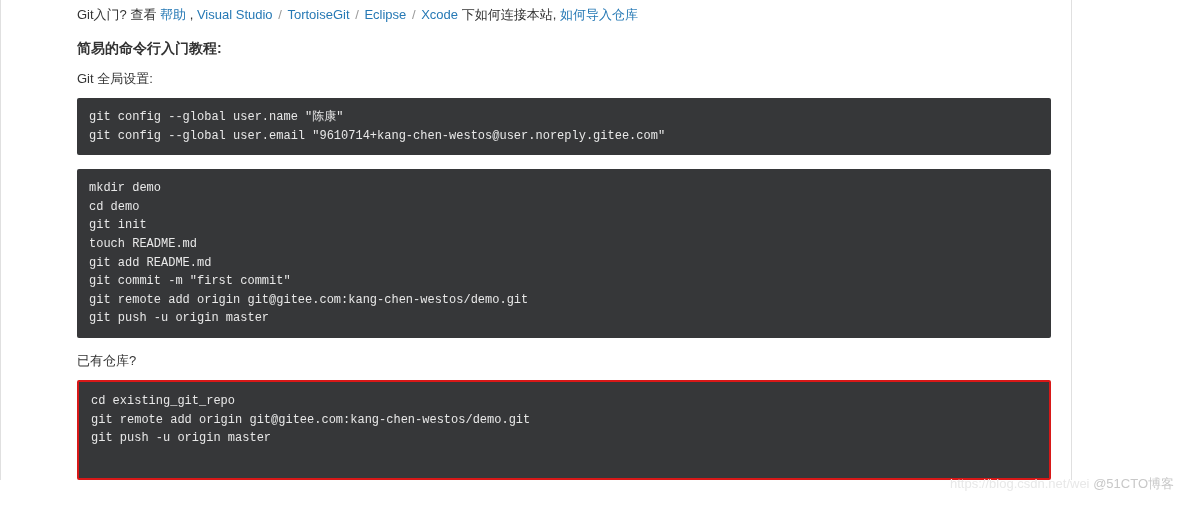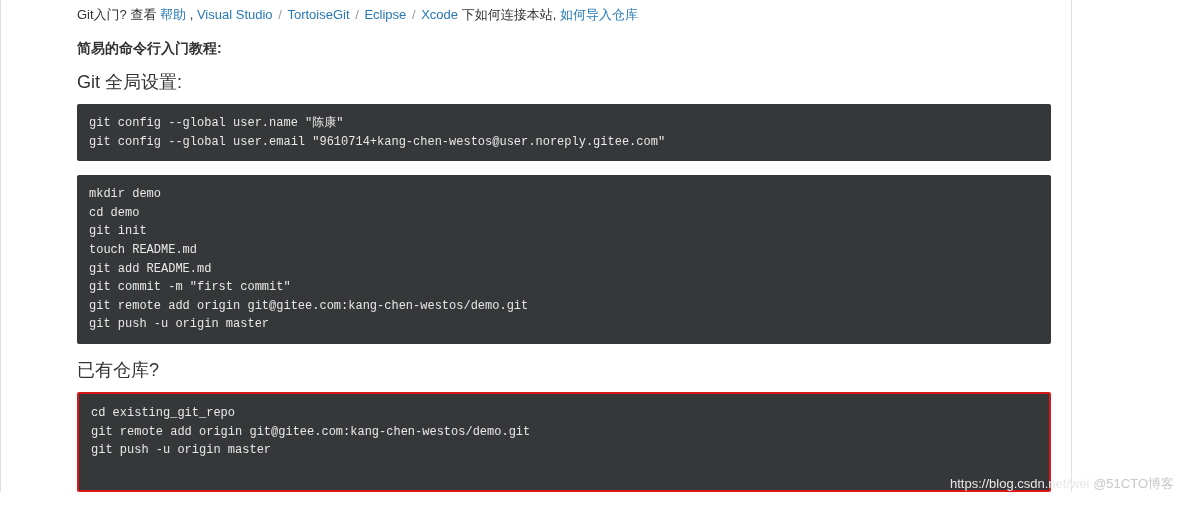--- a/index.html
+++ b/index.html
@@ -39,21 +39,21 @@
       color: #999;
       margin: 0 2px;
     }
     .section-title {
       font-size: 14px;
       font-weight: 600;
       color: #333;
       margin-bottom: 12px;
     }
     .subtitle {
-      font-size: 18px;
+      font-size: 13px;
       color: #333;
       margin-bottom: 10px;
     }
     .code-block {
       background: #363739;
       color: #e8e8e8;
       font-family: "Consolas", "Monaco", "Courier New", monospace;
       font-size: 12px;
       line-height: 1.55;
       padding: 10px 12px;

